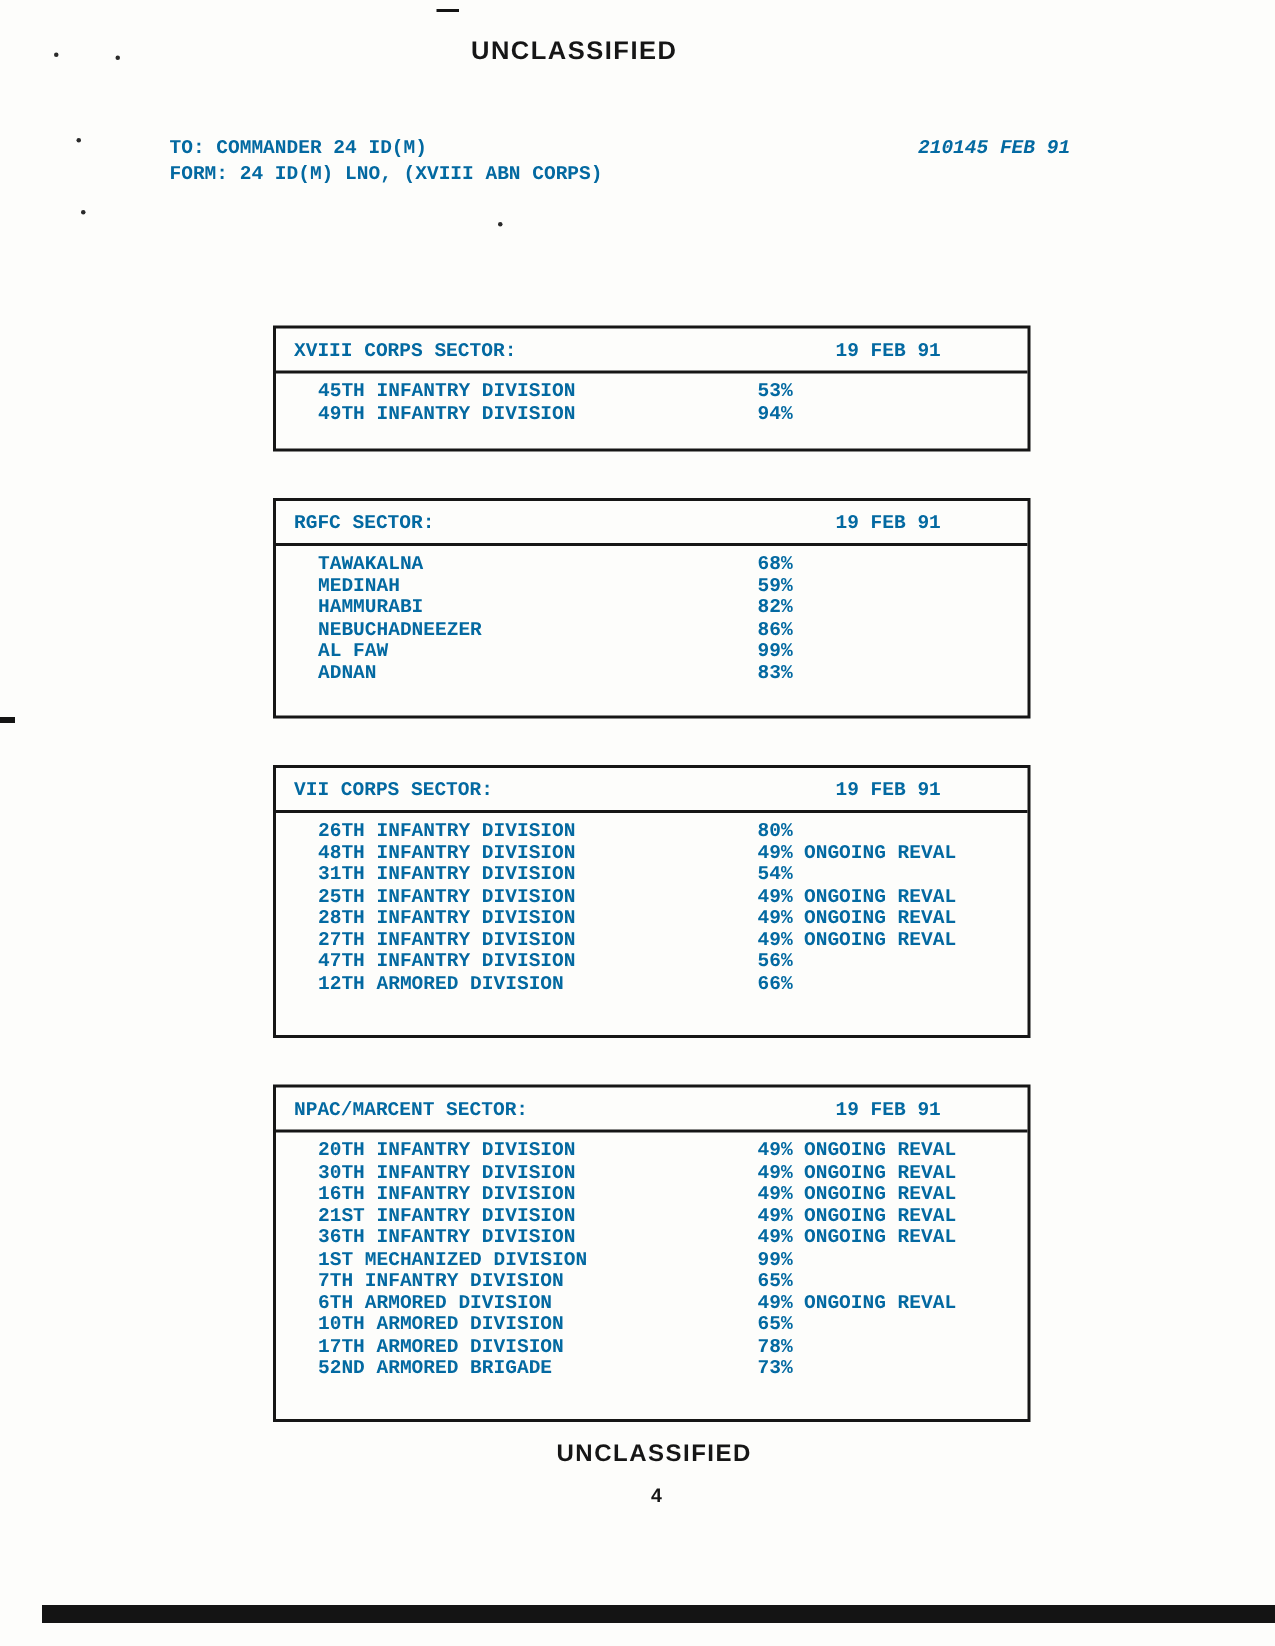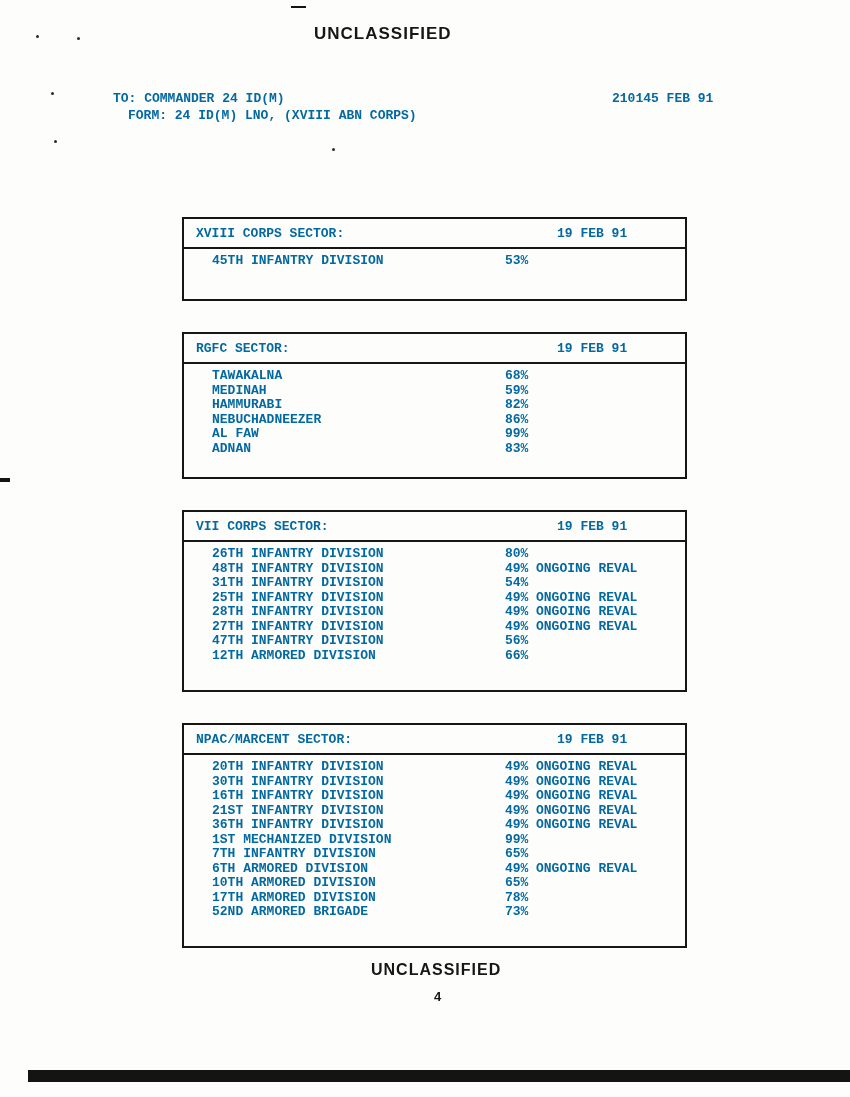--- a/index.html
+++ b/index.html
@@ -48,30 +48,30 @@
 <div class="speck" style="left:36px;top:35px;width:3px;height:3px;"></div>
 <div class="speck" style="left:77px;top:37px;width:3px;height:3px;"></div>
 <div class="speck" style="left:51px;top:92px;width:3px;height:3px;"></div>
 <div class="speck" style="left:54px;top:140px;width:3px;height:3px;"></div>
 <div class="speck" style="left:332px;top:148px;width:3px;height:3px;"></div>
 <div class="mark" style="left:0;top:478px;width:10px;height:4px;"></div>
 
 <div class="top-class">UNCLASSIFIED</div>
 
 <div class="mono abs" style="left:113px;top:91px;">TO: COMMANDER 24 ID(M)</div>
-<div class="mono abs" style="left:612px;top:91px;">210145 FEB 91</div>
-<div class="mono abs" style="left:113px;top:108px;margin-left:15px;">FORM: 24 ID(M) LNO, (XVIII ABN CORPS)</div>
+<div class="mono abs" style="left:612px;top:91px;font-style:italic;">210145 FEB 91</div>
+<div class="mono abs" style="left:113px;top:108px;">FORM: 24 ID(M) LNO, (XVIII ABN CORPS)</div>
 
 <div class="sector-box" style="top:217px;height:84px;">
   <div class="box-header">
     <span class="mono title">XVIII CORPS SECTOR:</span>
     <span class="mono date">19 FEB 91</span>
   </div>
   <div class="box-sep"></div>
-  <div class="rows mono"><div class="row"><span class="cname">45TH INFANTRY DIVISION</span><span class="cval">53%</span><span class="cnote"></span></div></div>
+  <div class="rows mono"><div class="row"><span class="cname">45TH INFANTRY DIVISION</span><span class="cval">53%</span><span class="cnote"></span></div><div class="row"><span class="cname">49TH INFANTRY DIVISION</span><span class="cval">94%</span><span class="cnote"></span></div></div>
 </div>
 
 <div class="sector-box" style="top:332px;height:147px;">
   <div class="box-header">
     <span class="mono title">RGFC SECTOR:</span>
     <span class="mono date">19 FEB 91</span>
   </div>
   <div class="box-sep"></div>
   <div class="rows mono"><div class="row"><span class="cname">TAWAKALNA</span><span class="cval">68%</span><span class="cnote"></span></div><div class="row"><span class="cname">MEDINAH</span><span class="cval">59%</span><span class="cnote"></span></div><div class="row"><span class="cname">HAMMURABI</span><span class="cval">82%</span><span class="cnote"></span></div><div class="row"><span class="cname">NEBUCHADNEEZER</span><span class="cval">86%</span><span class="cnote"></span></div><div class="row"><span class="cname">AL FAW</span><span class="cval">99%</span><span class="cnote"></span></div><div class="row"><span class="cname">ADNAN</span><span class="cval">83%</span><span class="cnote"></span></div></div>
 </div>

